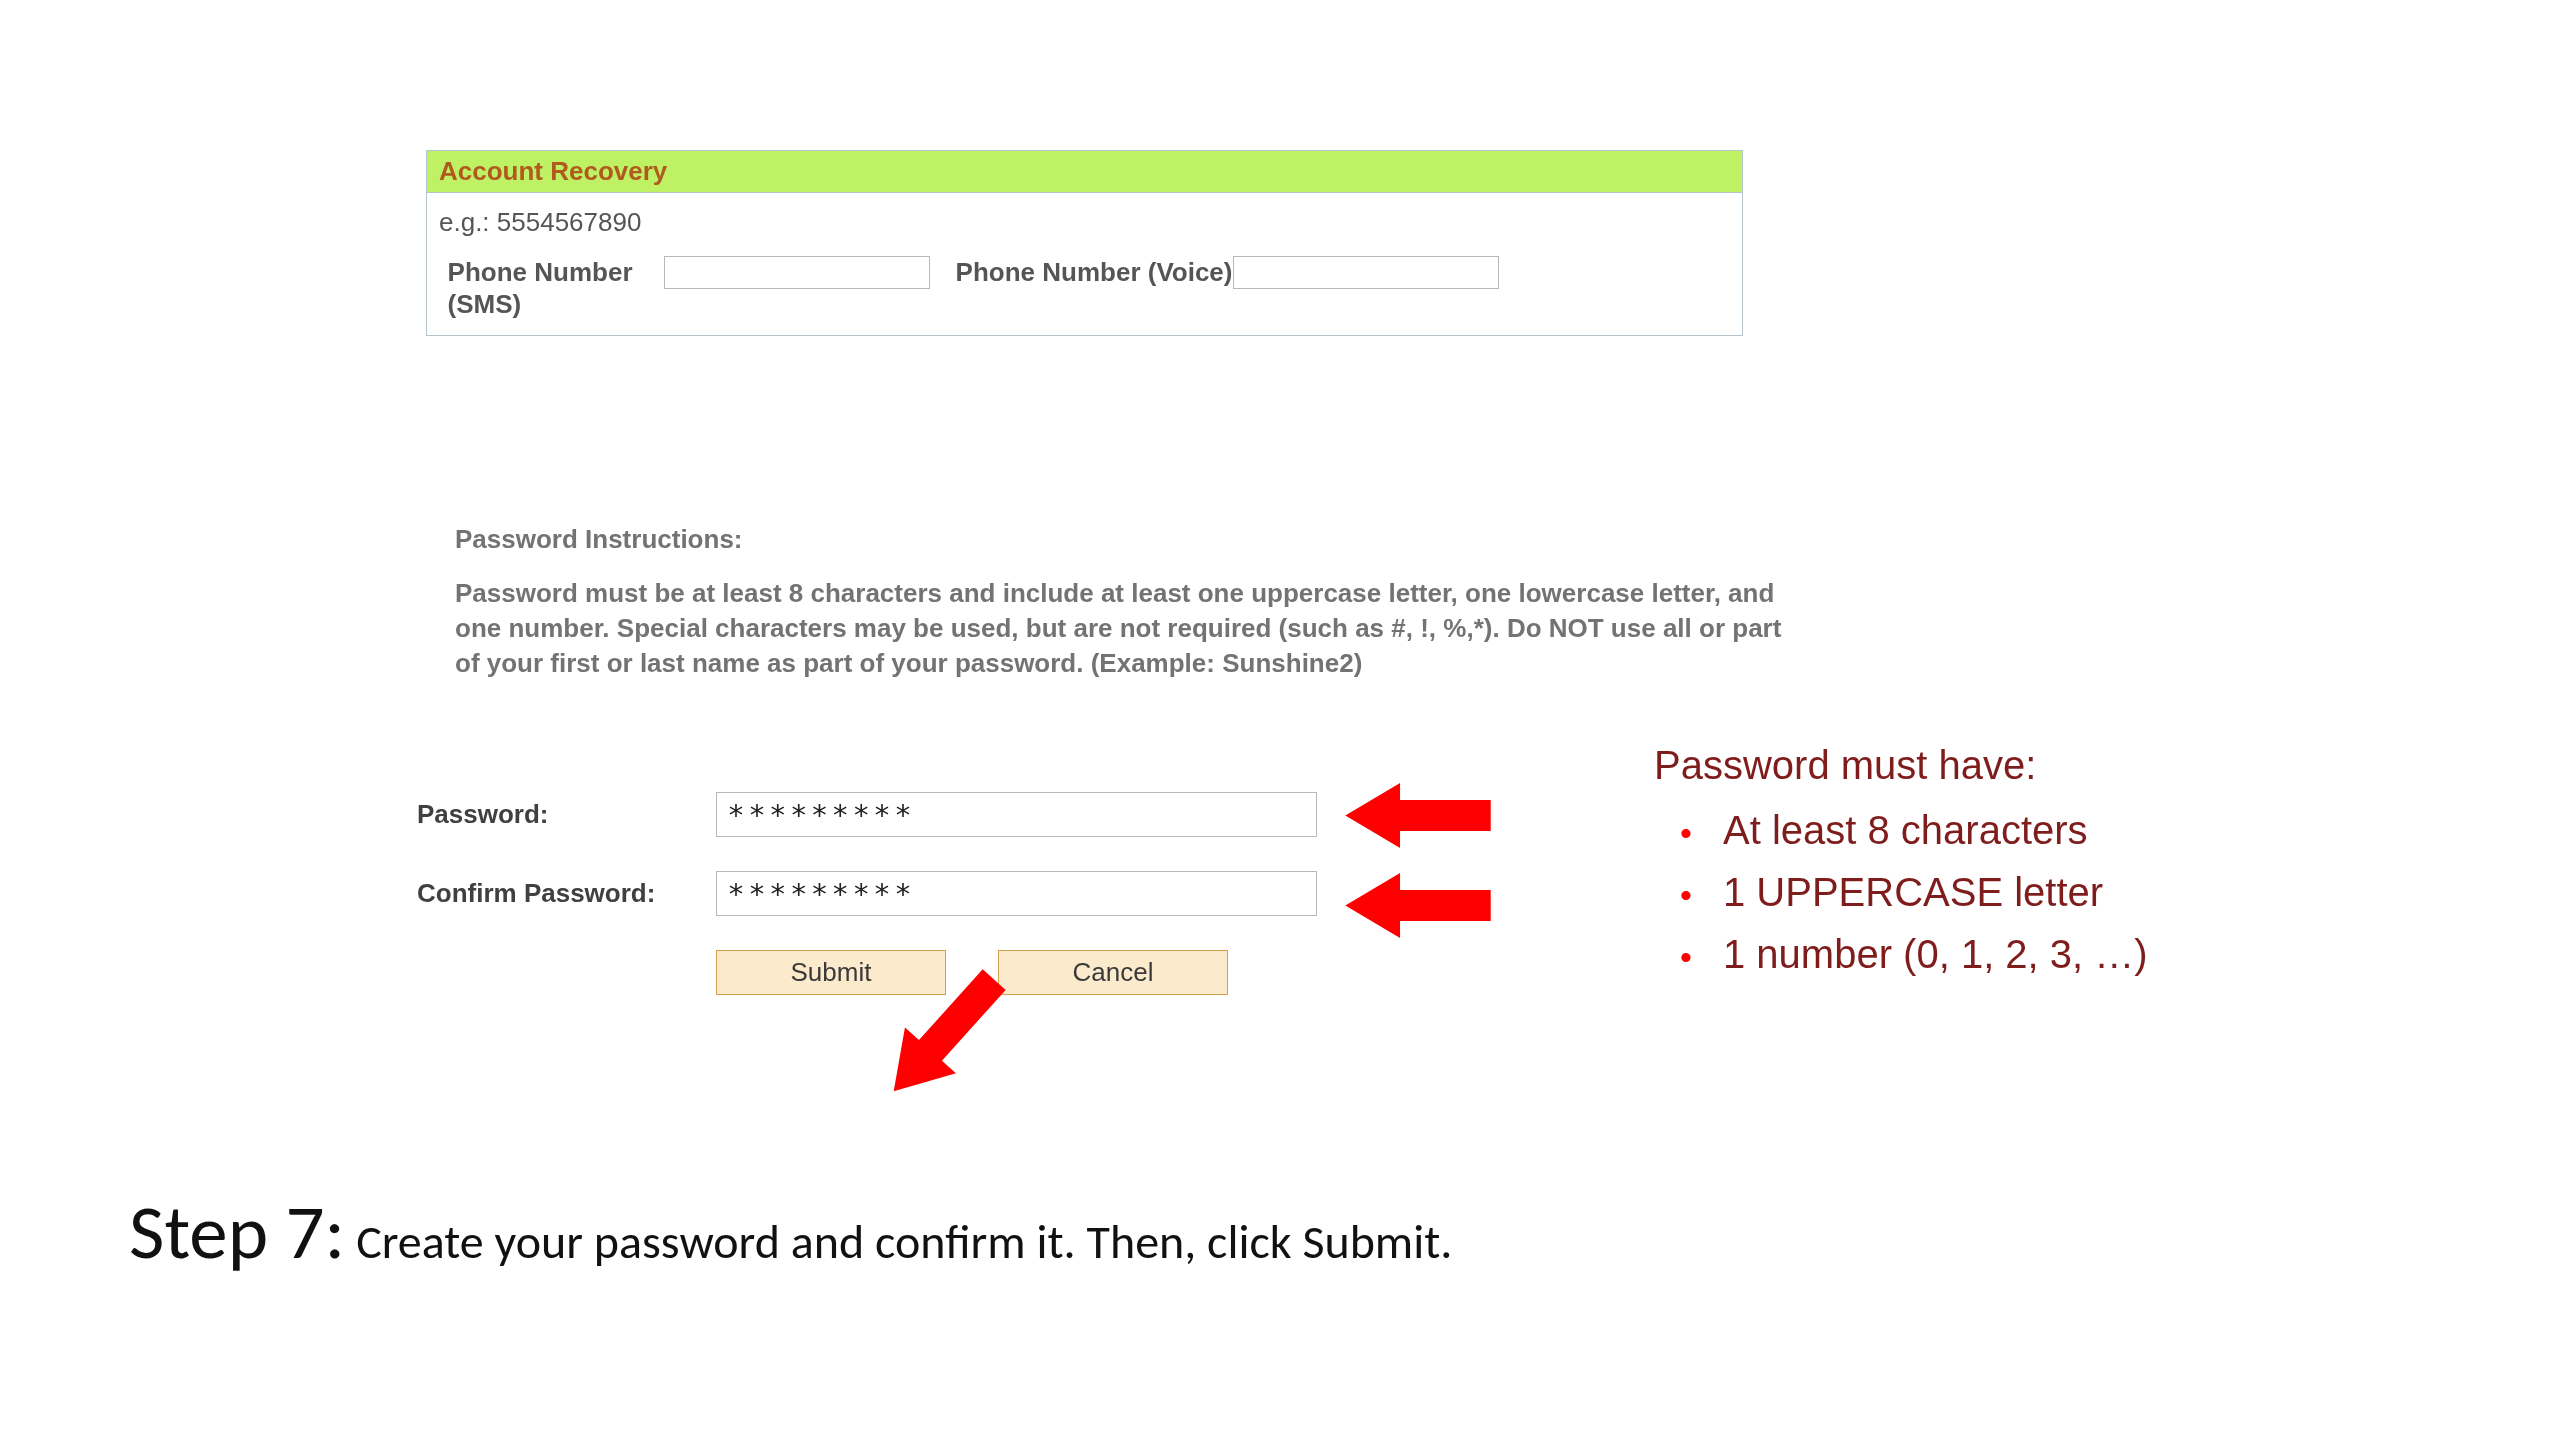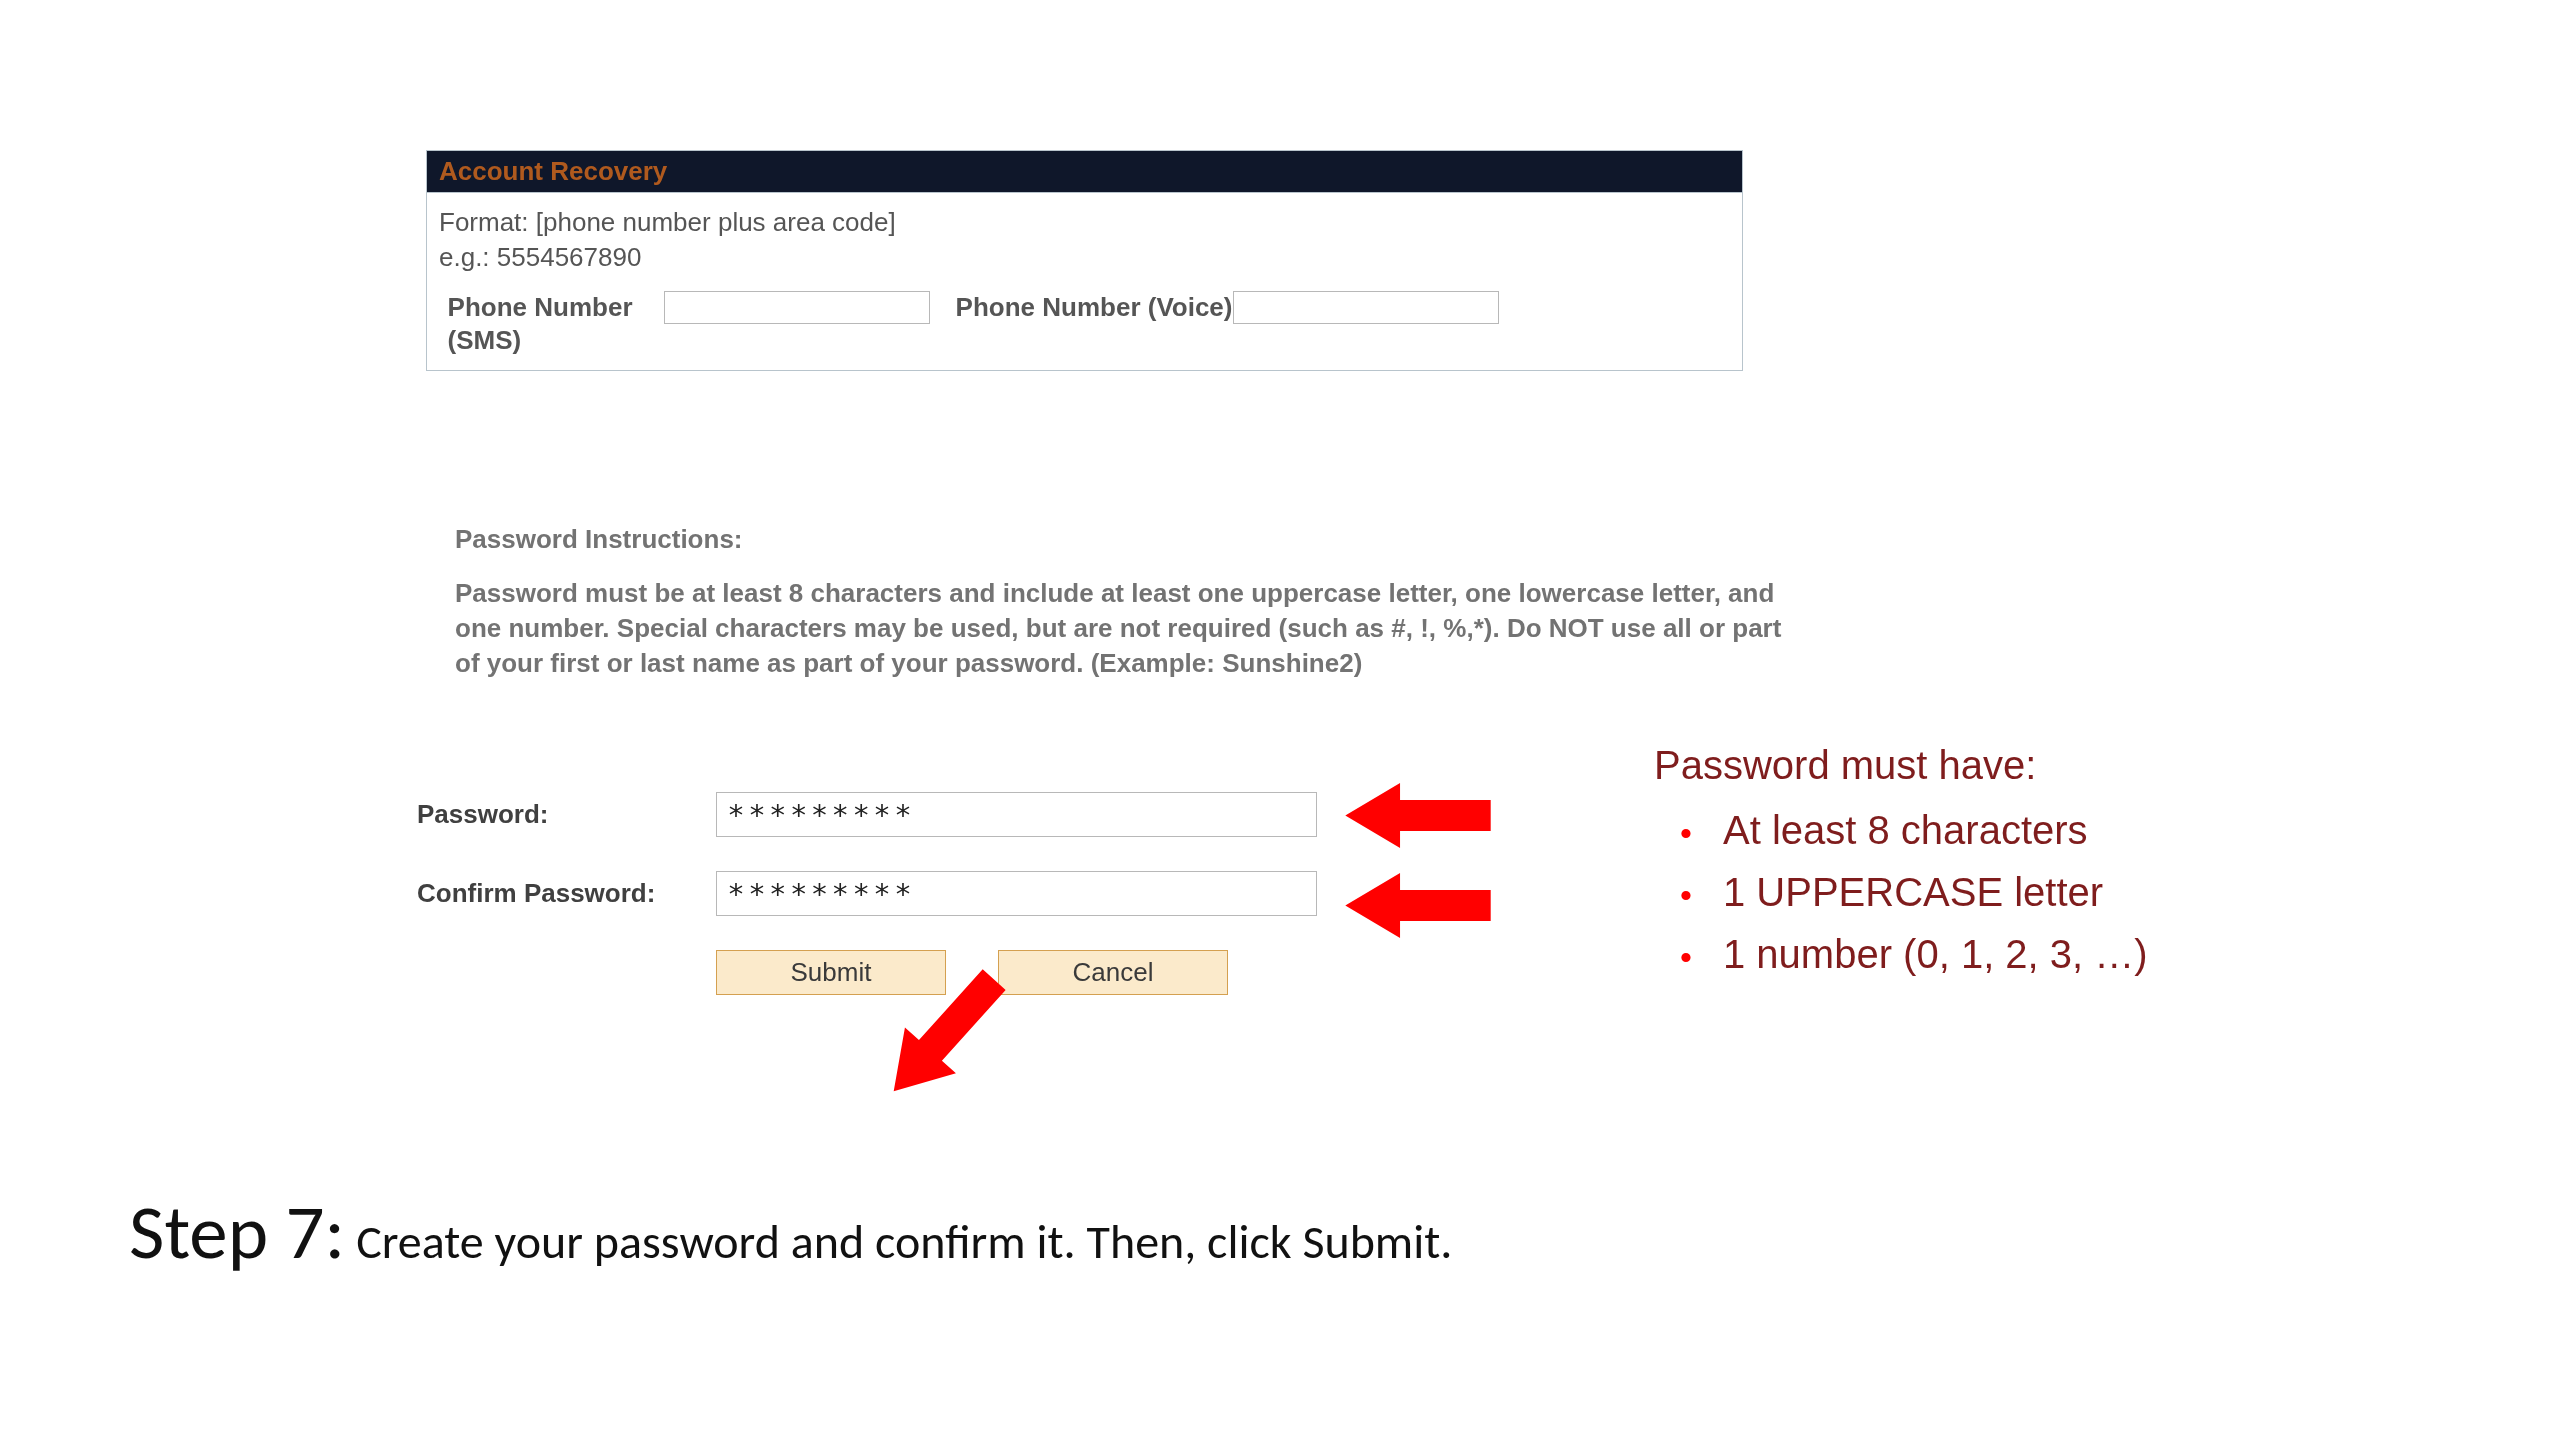--- a/index.html
+++ b/index.html
@@ -11,21 +11,21 @@
       position: relative;
     }
     .panel {
       position: absolute;
       left: 426px;
       top: 150px;
       width: 1317px;
       border: 1.7px solid #b8c4cc;
     }
     .panel-header {
-      background: #0f172a;
+      background: #bef264;
       border-bottom: 1.7px solid #b8c4cc;
       padding: 5.2px 12px;
       font-weight: bold;
       color: #b05a1e;
       font-size: 26px;
     }
     .panel-body {
       padding: 12px 12px 13.7px 12px;
       color: #555;
       font-size: 26px;
@@ -155,21 +155,20 @@
     }
     .step-text .submit-word { font-weight: 400; }
   </style>
 </head>
 <body>
 
 <div class="panel">
   <div class="panel-header">Account Recovery</div>
   <div class="panel-body">
     <div class="desc2">
-      <div>Format: [phone number plus area code]</div>
       <div>e.g.: 5554567890</div>
     </div>
     <div class="phone-row">
       <div class="phone-group">
         <div class="phone-label sms">Phone Number (SMS)</div>
         <input class="phone-input" value="" style="">
       </div>
       <div class="phone-group">
         <div class="phone-label">Phone Number (Voice)</div>
         <input class="phone-input" value="" style="">

